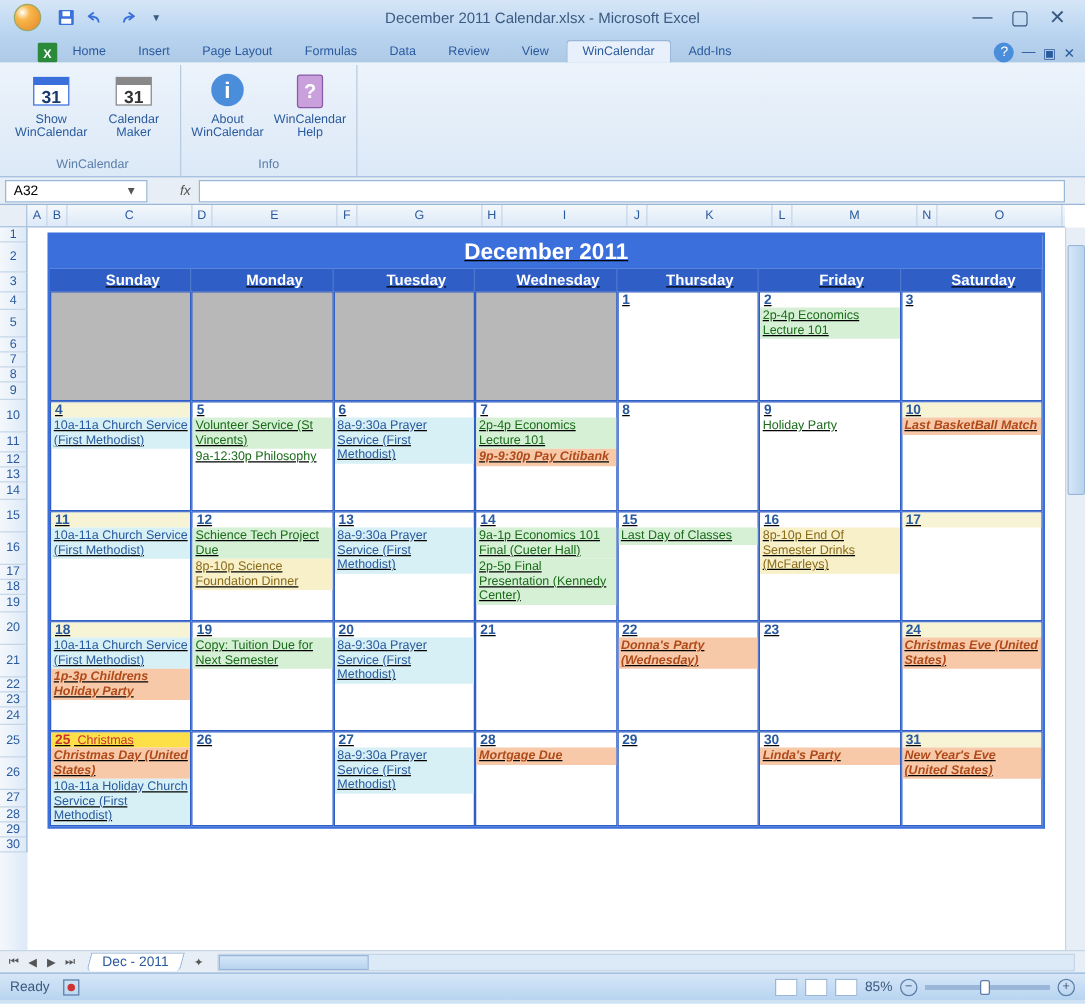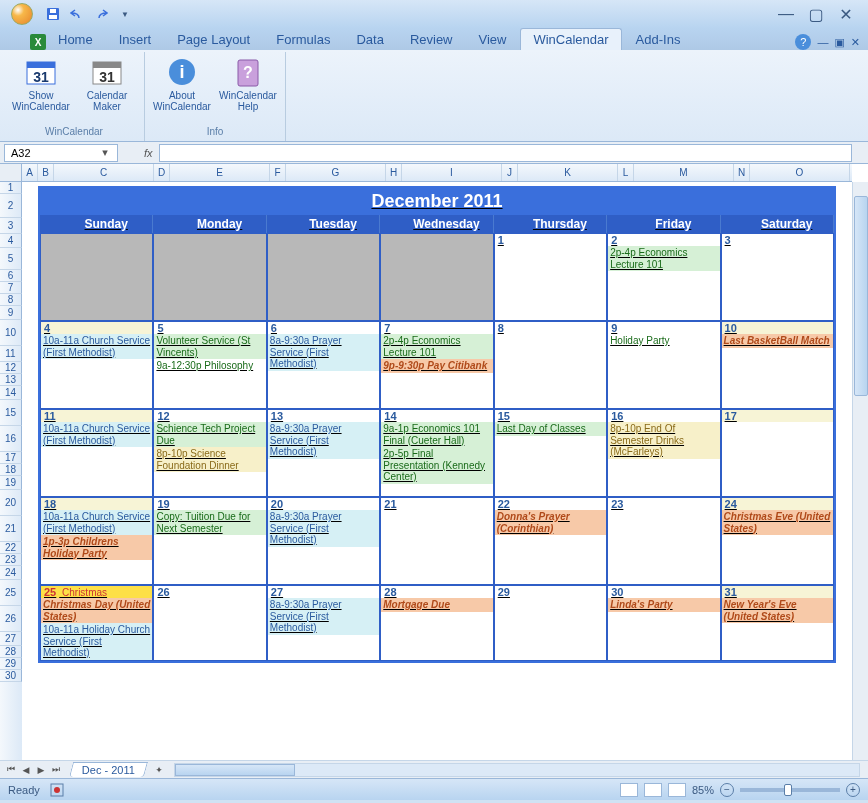--- a/index.html
+++ b/index.html
@@ -10,21 +10,21 @@
 .office-btn { width: 36px; height: 24px; margin-right: 4px; display: flex; align-items: center; justify-content: center; }
 .office-orb { width: 22px; height: 22px; border-radius: 50%; background: radial-gradient(circle at 30% 30%, #fff, #f7b84a 30%, #e6842a); border: 1px solid #9a6; }
 .qat { display: flex; align-items: center; gap: 6px; }
 .qat-btn { width: 18px; height: 18px; display: flex; align-items: center; justify-content: center; cursor: pointer; }
 .title-text { position: absolute; left: 50%; transform: translateX(-50%); font-size: 12px; color: #3b5a82; }
 .win-controls { margin-left: auto; display: flex; gap: 10px; padding-right: 8px; }
 .win-btn { width: 20px; height: 16px; display: flex; align-items: center; justify-content: center; color: #3b5a82; cursor: pointer; }
 
 
 .tabbar { height: 22px; display: flex; align-items: flex-end; padding-left: 46px; gap: 2px; background: linear-gradient(#b8d4f0, #aec9e6); }
-.tab { padding: 3px 12px; font-size: 13px; color: #2a5a9e; cursor: pointer; border-radius: 3px 3px 0 0; }
+.tab { padding: 3px 12px; font-size: 10px; color: #2a5a9e; cursor: pointer; border-radius: 3px 3px 0 0; }
 .tab.active { background: #e8f1fb; border: 1px solid #9ab7d9; border-bottom: none; }
 .tab-right { margin-left: auto; display: flex; gap: 6px; padding-right: 8px; align-items: center; }
 .help-btn { width: 16px; height: 16px; border-radius: 50%; background: #4a8edb; color: #fff; font-size: 11px; display: flex; align-items: center; justify-content: center; cursor: pointer; }
 .small-btn { font-size: 11px; color: #2a5a9e; cursor: pointer; }
 
 
 .ribbon { height: 92px; background: linear-gradient(#ecf3fb, #dce9f7); border-bottom: 1px solid #9ab7d9; display: flex; padding: 2px 4px 0 4px; }
 .group { border-right: 1px solid #b8cce0; padding: 2px 8px; display: flex; flex-direction: column; align-items: center; }
 .group-items { display: flex; gap: 8px; flex: 1; }
 .group-item { display: flex; flex-direction: column; align-items: center; justify-content: flex-start; width: 58px; cursor: pointer; padding-top: 2px; }
@@ -110,20 +110,21 @@
           <path d="M5 2 L1 5 L5 8 M1 5 Q9 5 9 10" stroke="#3a6fdc" fill="none" stroke-width="1.5"></path>
         </svg>
       </div>
     <div class="qat-btn">
         <svg width="14" height="12">
           <path d="M9 2 L13 5 L9 8 M13 5 Q5 5 5 10" stroke="#3a6fdc" fill="none" stroke-width="1.5"></path>
         </svg>
       </div>
     <div class="qat-btn" style="font-size:8px;color:#3b5a82">▼</div>
   </div>
+  <div class="title-text">December 2011 Calendar.xlsx - Microsoft Excel</div>
   <div class="win-controls">
     <div class="win-btn">—</div>
     <div class="win-btn">▢</div>
     <div class="win-btn">✕</div>
   </div>
 </div>
 
 <div class="tabbar" id="tabbar">
   <div style="position:absolute;left:30px;">
       <svg width="16" height="16">
@@ -360,21 +361,21 @@
           </div>
           <div class="cal-cell">
             <div><span class="cal-date">20</span></div>
             <div class="ev cyan">8a-9:30a Prayer Service (First Methodist)</div>
           </div>
           <div class="cal-cell">
             <div><span class="cal-date">21</span></div>
           </div>
           <div class="cal-cell">
             <div><span class="cal-date">22</span></div>
-            <div class="ev orange"> Donna's Prayer (Corinthian)</div>
+            <div class="ev orange"> Donna's Party (Wednesday)</div>
           </div>
           <div class="cal-cell">
             <div><span class="cal-date">23</span></div>
           </div>
           <div class="cal-cell">
             <div class="datebar"><span class="cal-date">24</span></div>
             <div class="ev orange"> Christmas Eve (United States)</div>
           </div>
           <div class="cal-cell short">
             <div class="datebar holiday"><span class="cal-date red">25</span><span class="cal-date-label"> Christmas</span></div>

